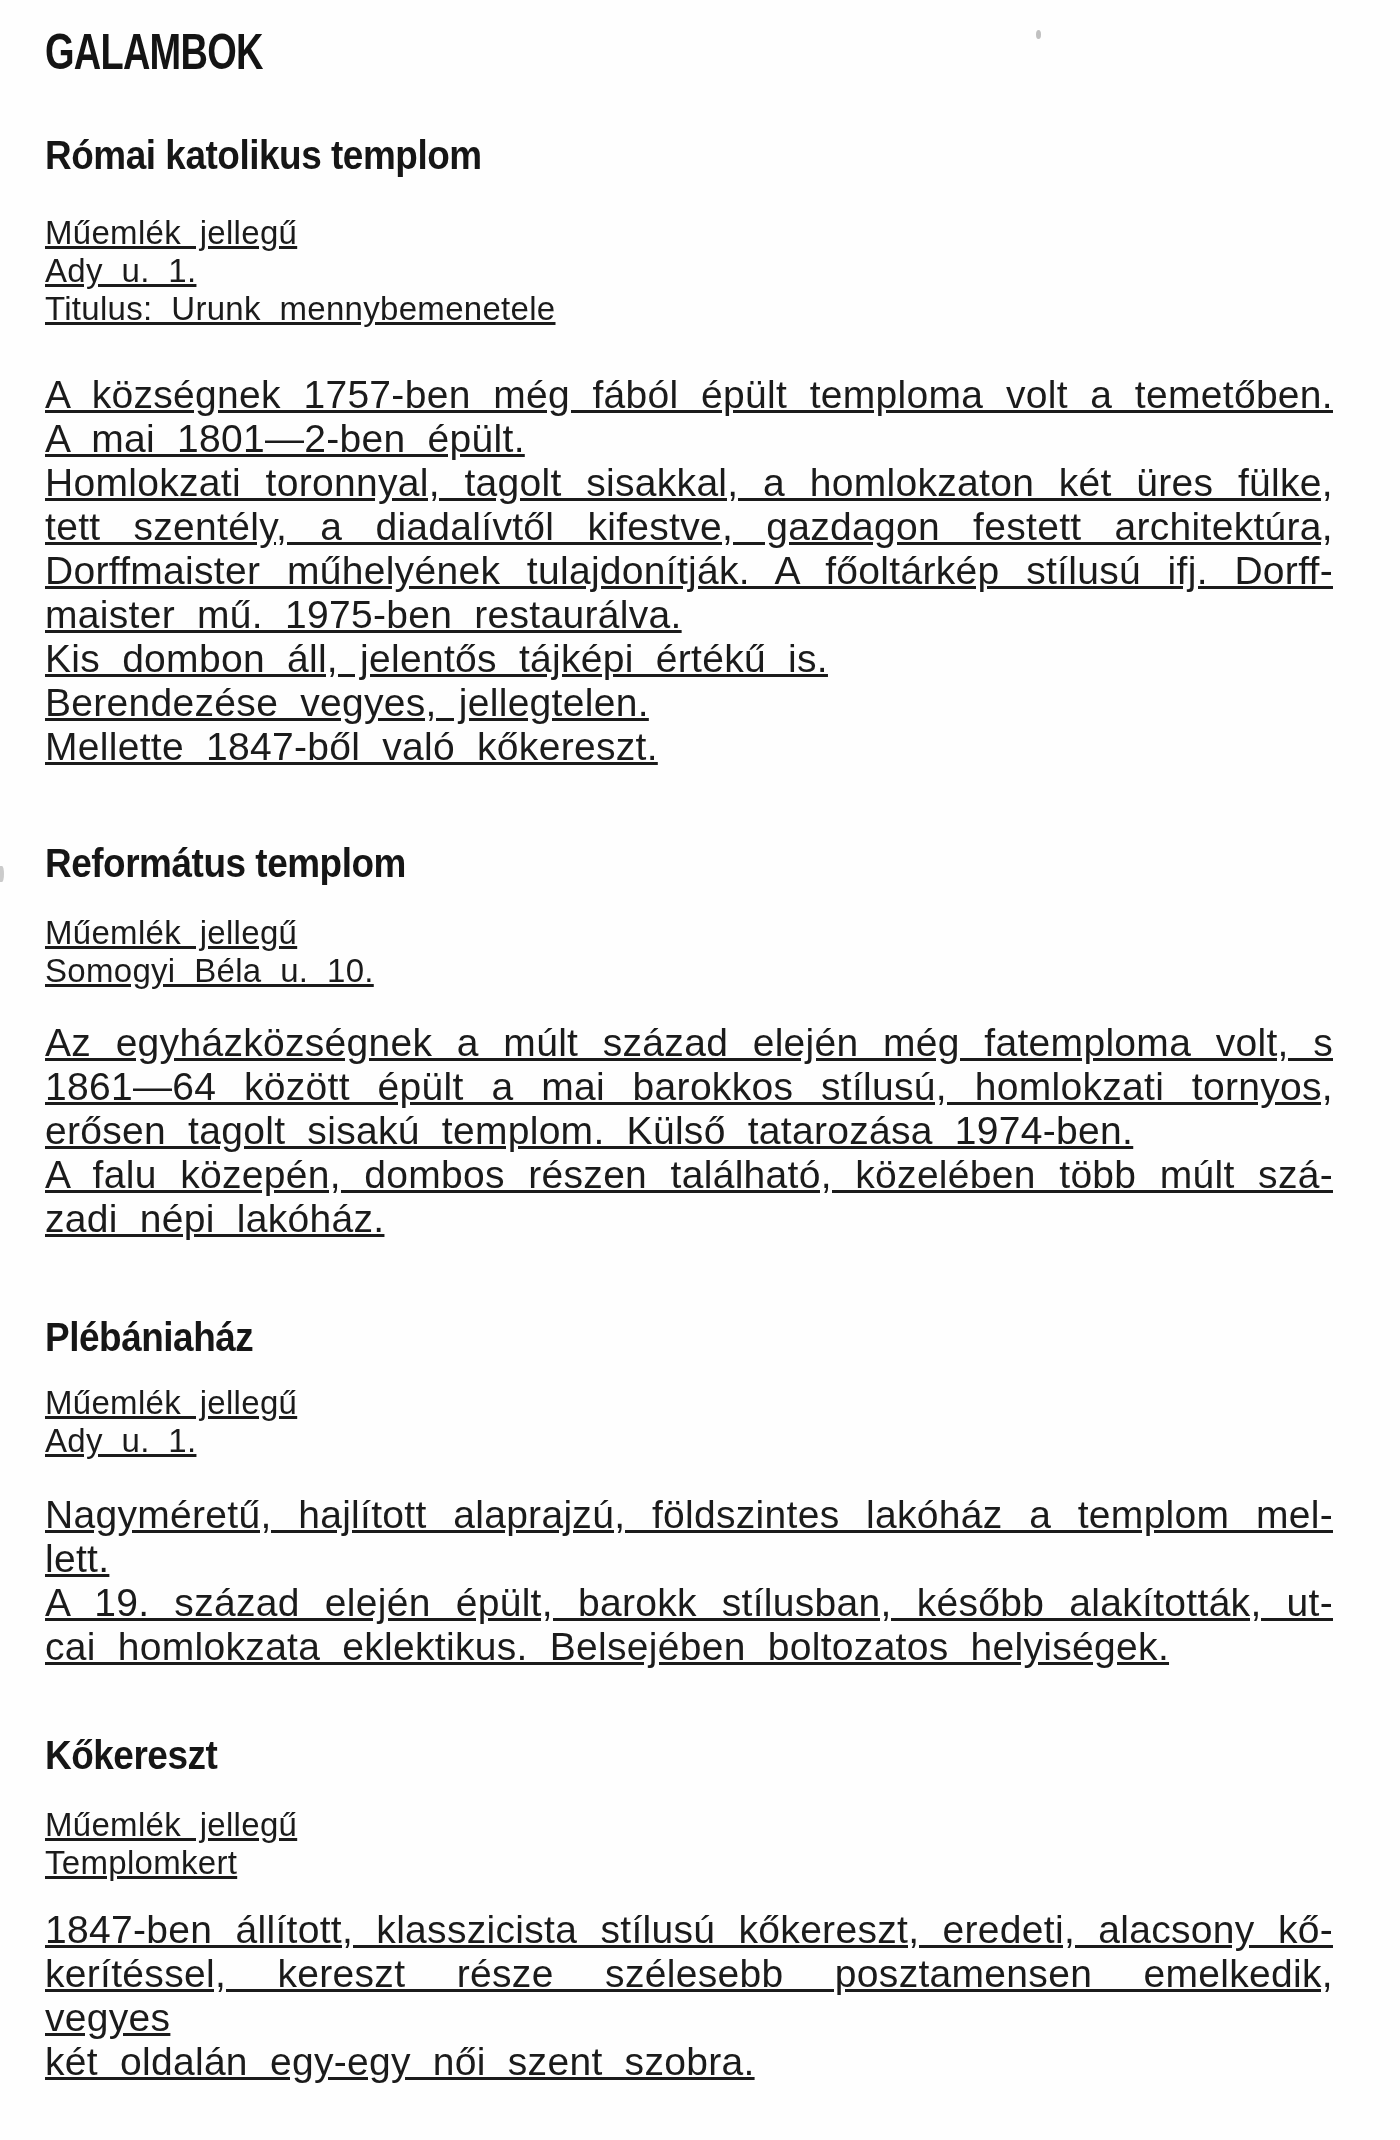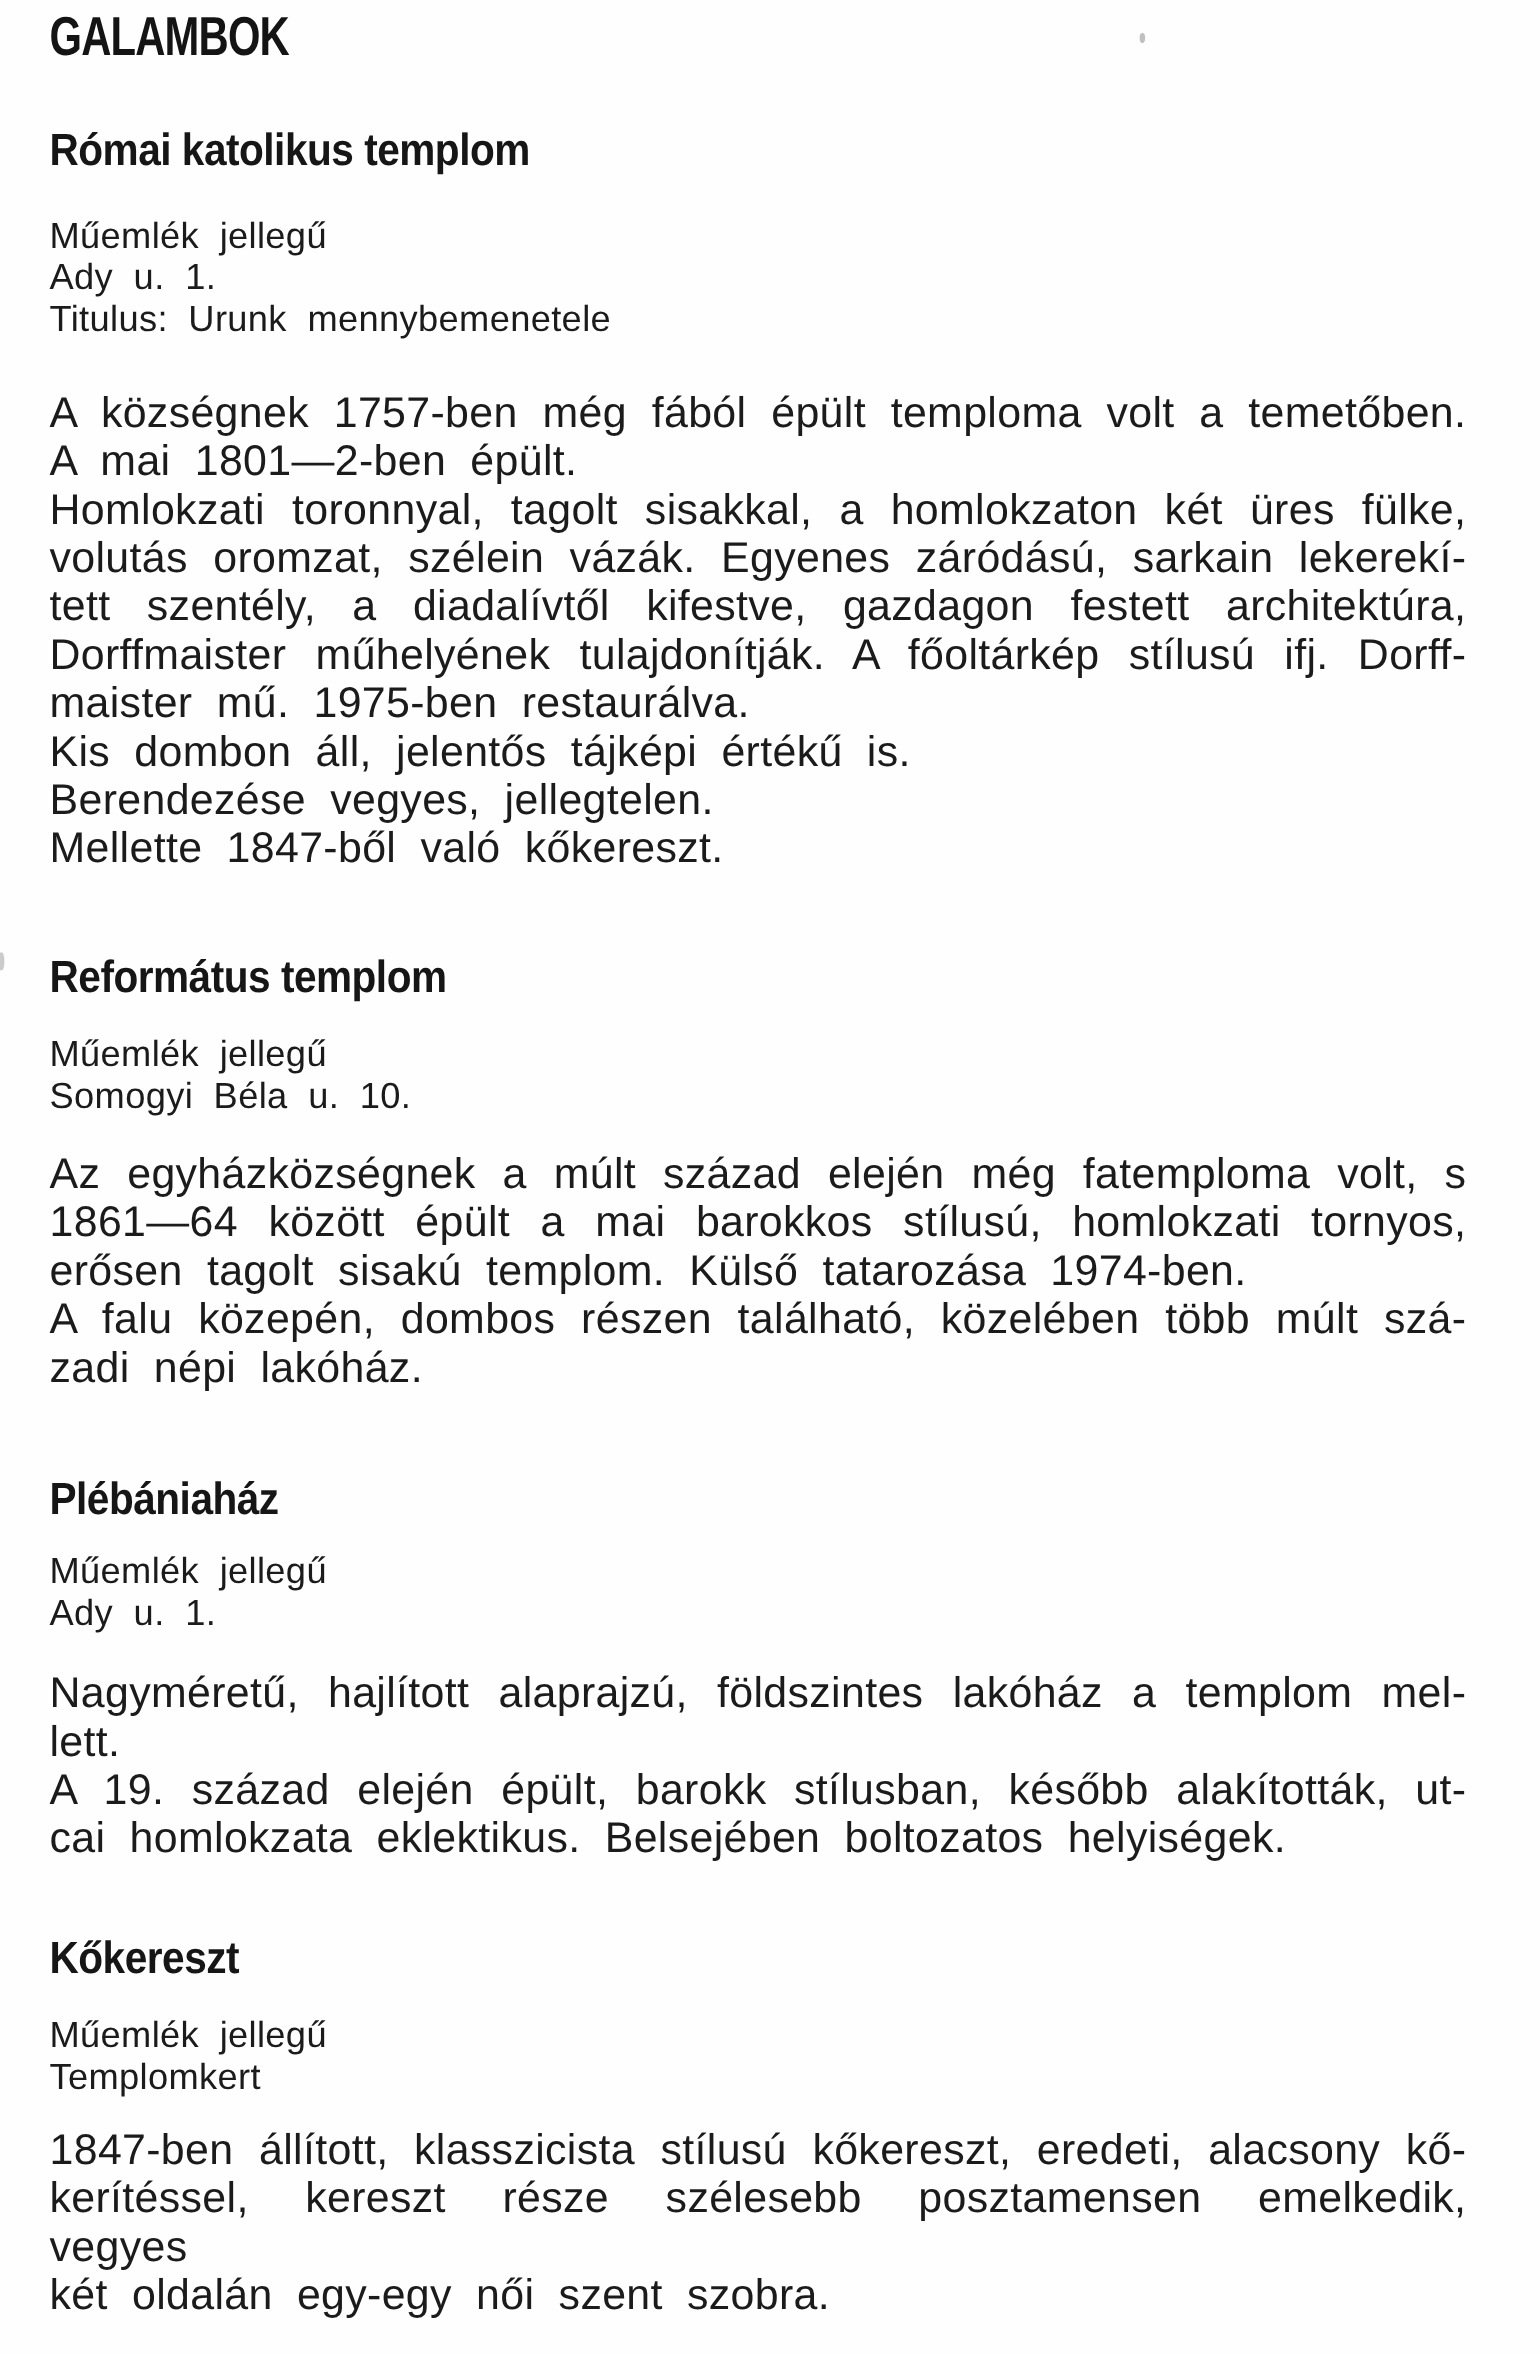--- a/index.html
+++ b/index.html
@@ -16,21 +16,22 @@
     color: #1b1b1b;
     font-family: "Liberation Sans", sans-serif;
     overflow: hidden;
     box-sizing: border-box;
   }
   .content {
     position: relative;
     box-sizing: border-box;
     width: 100%;
     height: 100%;
-    padding: 5px 67px 0 45px; 
+    padding: 24px 67px 0 45px; 
+    text-decoration: underline;
   }
   .title {
     margin: 0;
     font-size: 50px;
     line-height: 56px;
     font-weight: 700;
     letter-spacing: -1px;
     color: #141414;
     white-space: nowrap;
   }
@@ -105,21 +106,20 @@
           <div class="heading"><span class="squeeze">Római katolikus templom</span></div>
           <div class="meta">
             <div class="meta-line">Műemlék jellegű</div>
             <div class="meta-line">Ady u. 1.</div>
             <div class="meta-line">Titulus: Urunk mennybemenetele</div>
           </div>
           <div class="para">
             <div class="line j">A községnek 1757-ben még fából épült temploma volt a temetőben.</div>
             <div class="line">A mai 1801—2-ben épült.</div>
             <div class="line j">Homlokzati toronnyal, tagolt sisakkal, a homlokzaton két üres fülke,</div>
-            <div class="line j">volutás oromzat, szélein vázák. Egyenes záródású, sarkain lekerekí-</div>
             <div class="line j">tett szentély, a diadalívtől kifestve, gazdagon festett architektúra,</div>
             <div class="line j">Dorffmaister műhelyének tulajdonítják. A főoltárkép stílusú ifj. Dorff-</div>
             <div class="line">maister mű. 1975-ben restaurálva.</div>
             <div class="line">Kis dombon áll, jelentős tájképi értékű is.</div>
             <div class="line">Berendezése vegyes, jellegtelen.</div>
             <div class="line">Mellette 1847-ből való kőkereszt.</div>
           </div>
         </section>
         <section class="section s1">
           <div class="heading"><span class="squeeze">Református templom</span></div>

